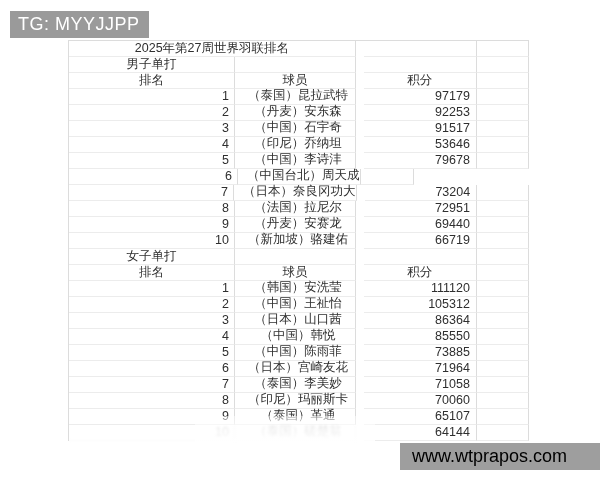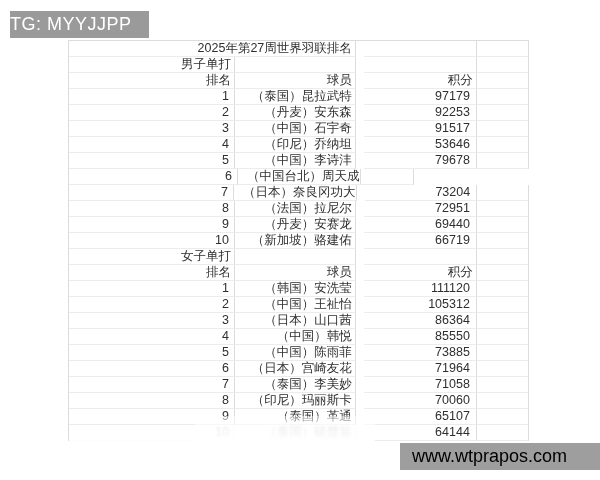--- a/index.html
+++ b/index.html
@@ -6,21 +6,21 @@
   body{
     width:600px;height:480px;position:relative;overflow:hidden;
     background:#ffffff;
     font-family:"Liberation Sans","DejaVu Sans",sans-serif;
     color:#2f2f2f;
   }
   
   .tg-badge{
     position:absolute;left:10px;top:11px;width:139px;height:27px;
     background:#9a9a9a;color:#fff;font-size:18px;line-height:27px;
-    padding-left:0;box-sizing:border-box;letter-spacing:.5px;
+    padding-left:8px;box-sizing:border-box;letter-spacing:.5px;
     white-space:nowrap;
   }
   
   .site-bar{
     position:absolute;left:400px;top:443px;width:200px;height:27px;
     background:#9e9e9e;color:#000000;font-size:18px;line-height:27px;
     padding-left:12px;box-sizing:border-box;white-space:nowrap;
   }
   
   .sheet{
@@ -33,23 +33,23 @@
     box-sizing:border-box;height:16px;
     border-right:1px solid #dcdcdc;border-bottom:1px solid #ececec;
     font-size:12.5px;line-height:15px;white-space:nowrap;overflow:visible;
     padding:0 3px;
   }
   .c0{width:169px;}
   .c1{width:123px;}
   .c2{width:115px;margin-left:8px;}
   .c3{width:53px;}
   .c01{width:292px;} 
-  .lbl{text-align:right;padding-left:3px;}
+  .lbl{text-align:center;padding-left:3px;}
   .rank{text-align:right;padding-right:5px;}
-  .player{text-align:right;padding-left:9px;}
+  .player{text-align:center;padding-left:9px;font-family:Liberation Mono, monospace;}
   .points{text-align:right;padding-right:6px;}
   .dim{opacity:.32;filter:blur(1.1px);}
   
   .fade-mask{
     position:absolute;left:195px;top:416px;width:180px;height:26px;
     background:linear-gradient(to bottom,rgba(255,255,255,.45),rgba(255,255,255,.92));
     pointer-events:none;
   }
 </style>
 </head>

